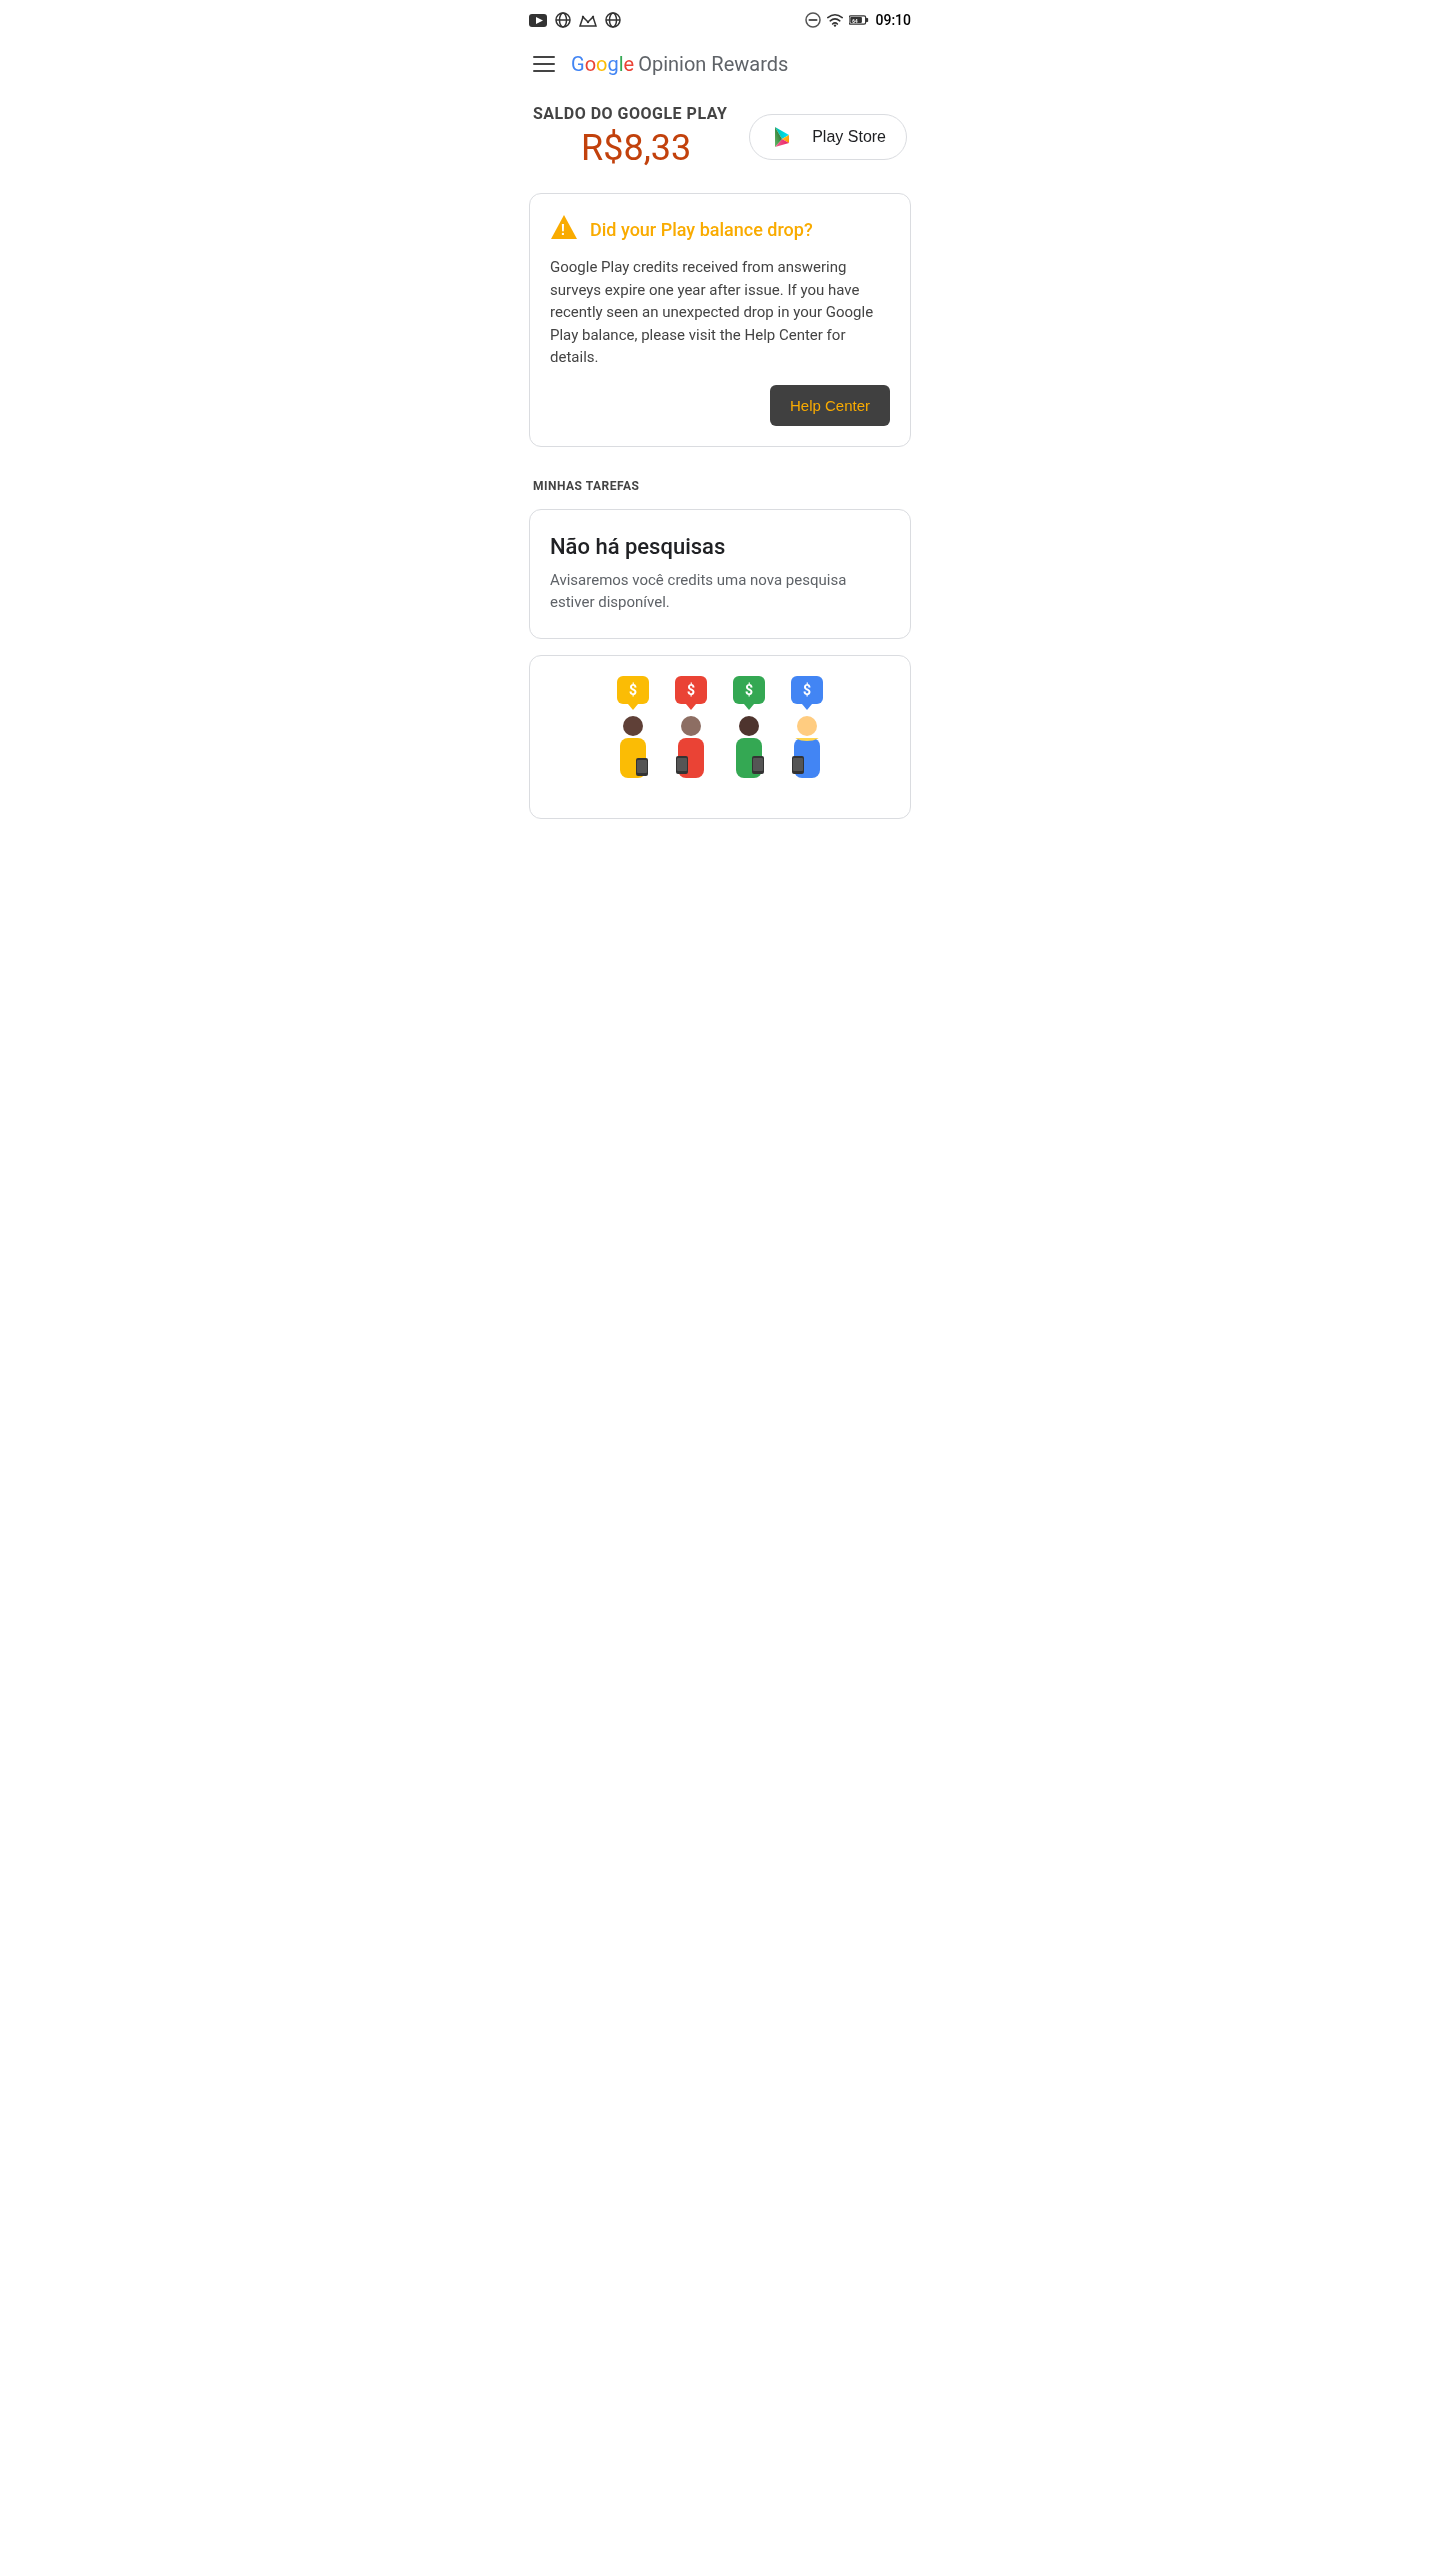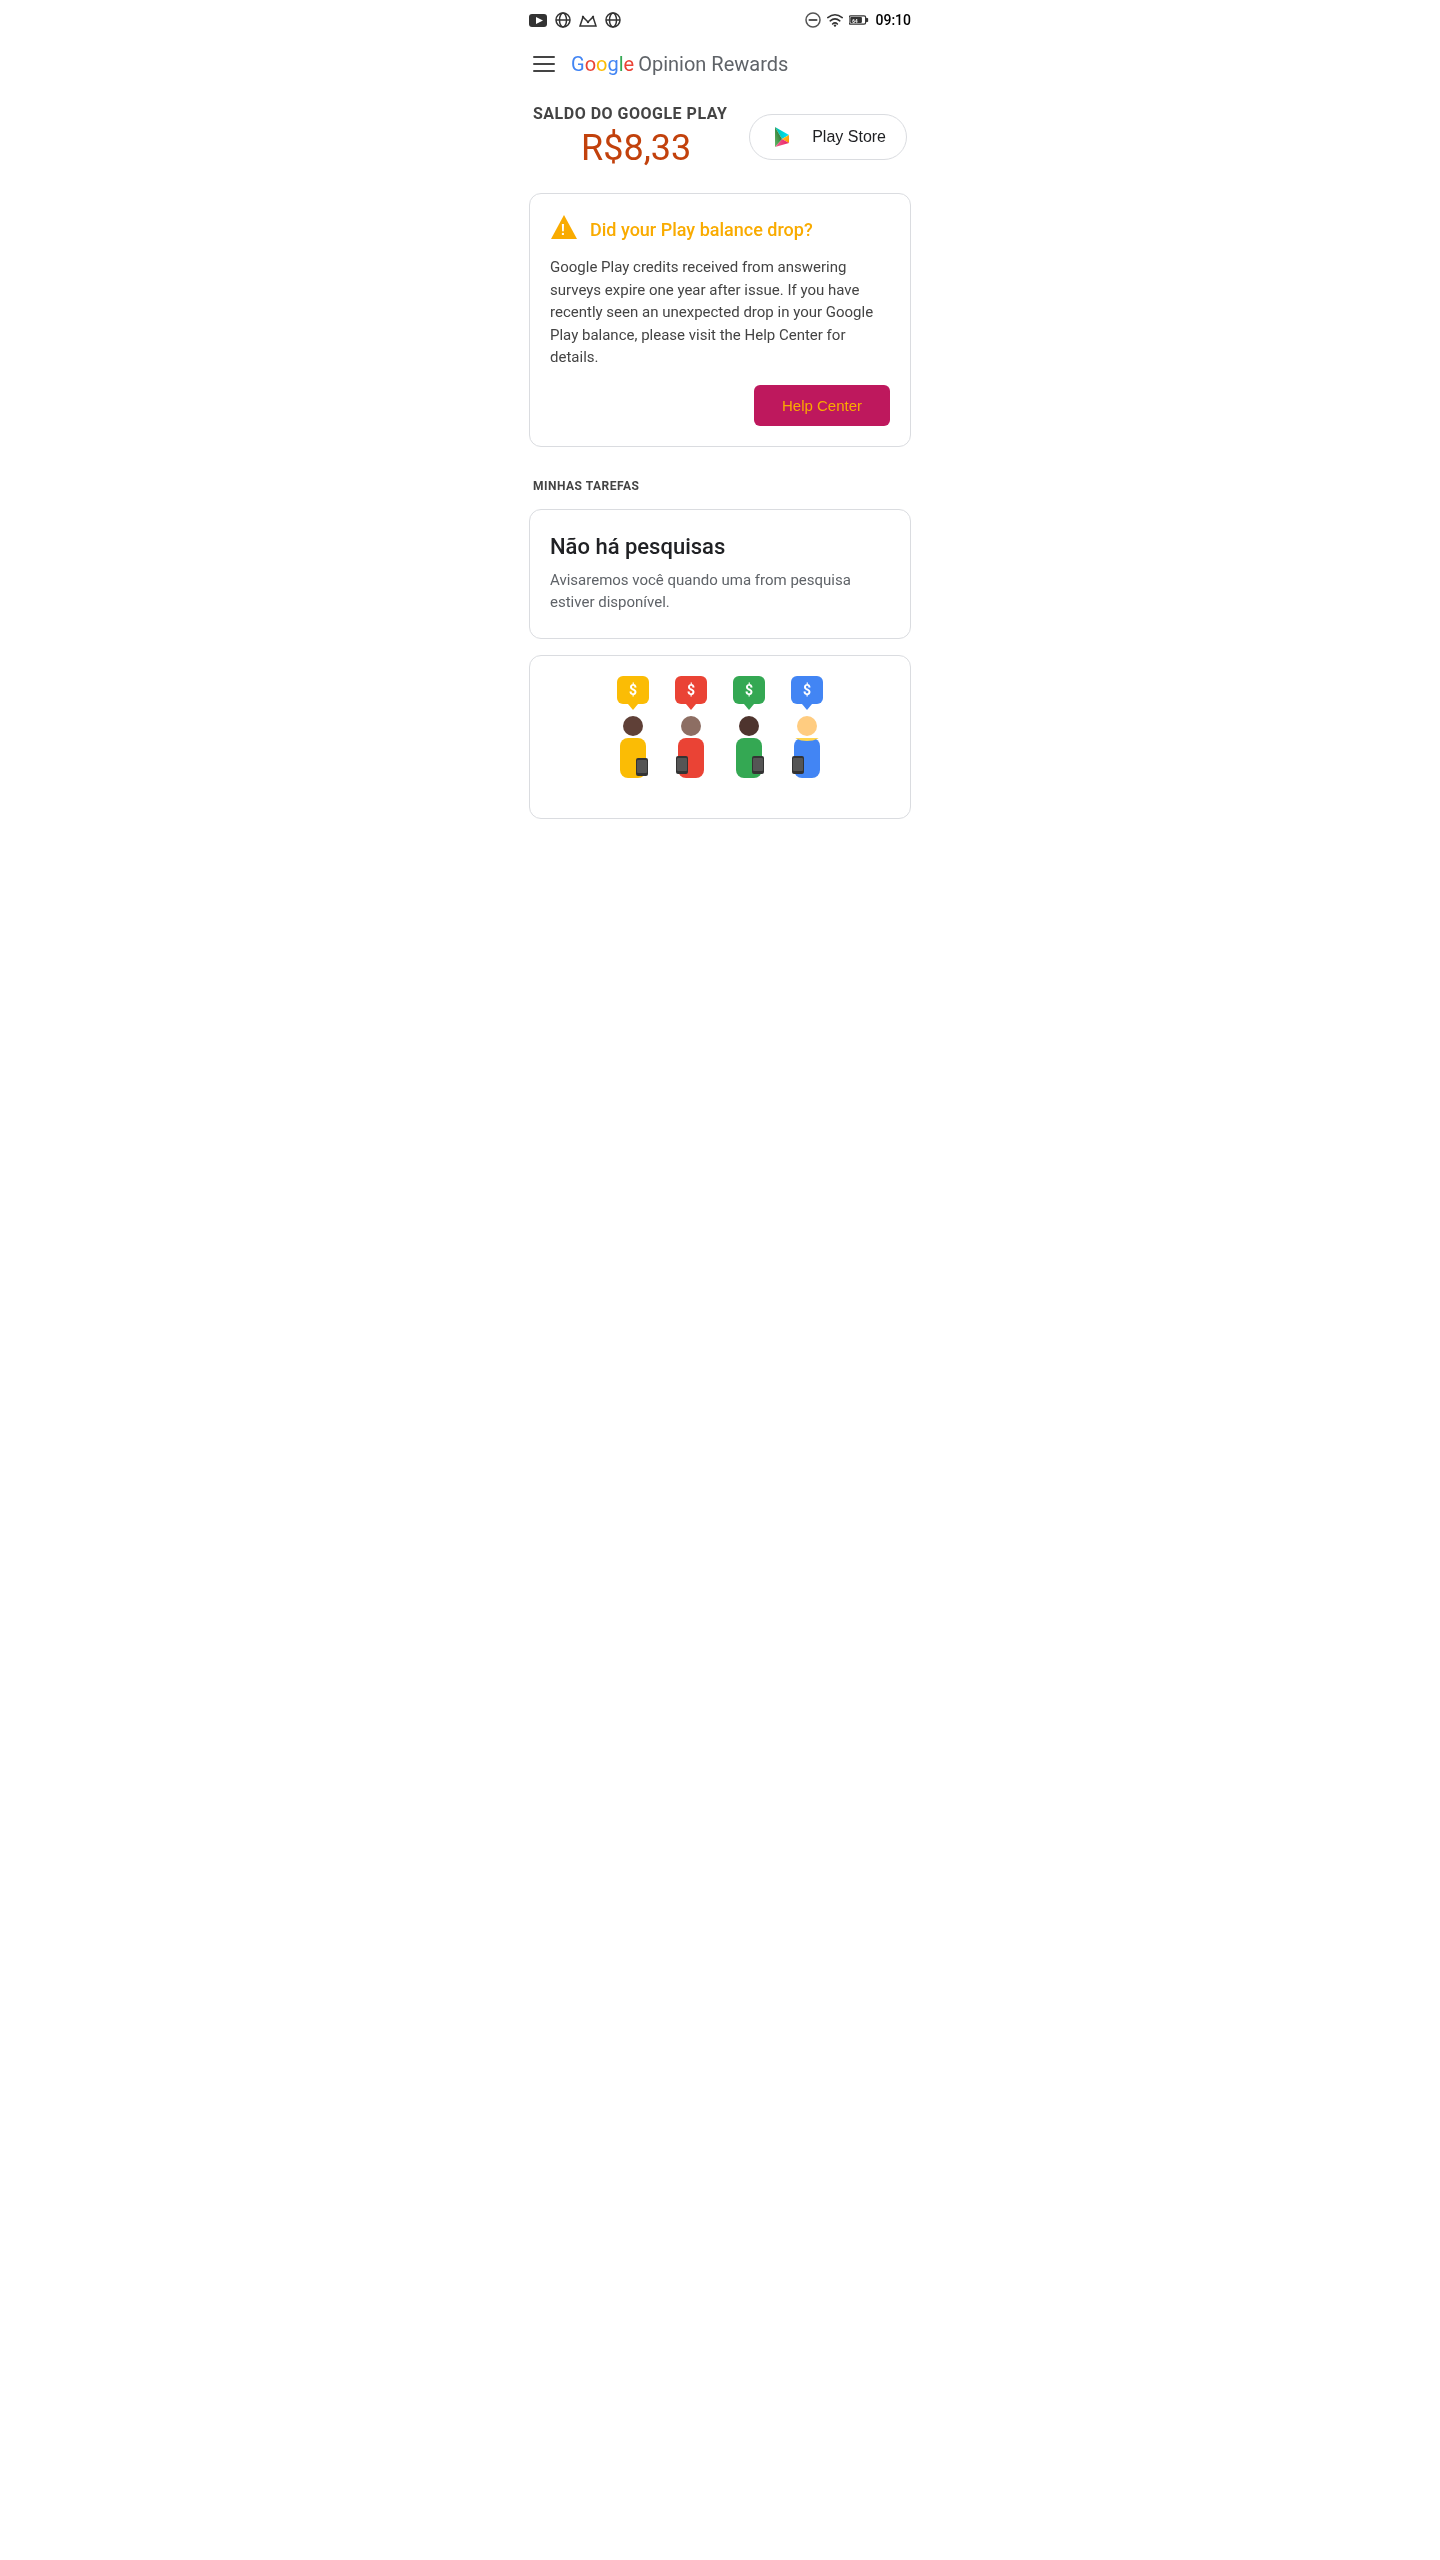--- a/index.html
+++ b/index.html
@@ -152,24 +152,24 @@
       line-height: 1.5;
       margin-bottom: 16px;
     }
 
     .warning-actions {
       display: flex;
       justify-content: flex-end;
     }
 
     .help-center-btn {
-      background: #be185d;
+      background: #404040;
       border: none;
       border-radius: 6px;
-      padding: 12px 28px;
+      padding: 12px 20px;
       font-size: 15px;
       font-weight: 500;
       color: #F9AB00;
       cursor: pointer;
     }
 
     
     .section-label {
       padding: 16px 20px 8px 20px;
       font-size: 12px;
@@ -386,21 +386,21 @@
   <div class="warning-body">Google Play credits received from answering surveys expire one year after issue. If you have recently seen an unexpected drop in your Google Play balance, please visit the Help Center for details.</div>
   <div class="warning-actions">
     <button class="help-center-btn">Help Center</button>
   </div>
 </div>
 
 <div class="section-label">MINHAS TAREFAS</div>
 
 <div class="no-surveys-card">
   <div class="no-surveys-title">Não há pesquisas</div>
-  <div class="no-surveys-body">Avisaremos você quando uma from pesquisa estiver disponível.</div>
+  <div class="no-surveys-body">Avisaremos você credits uma nova pesquisa estiver disponível.</div>
 </div>
 
 <div class="illustration-card">
 
   <div class="person" style="margin-bottom: 0;">
     <div class="speech-bubble bubble-yellow">$</div>
     <div class="person-head head-dark" style="margin-top:8px;"></div>
     <svg width="50" height="60" viewBox="0 0 50 60">
 
       <rect x="12" y="0" width="26" height="40" rx="8" fill="#FBBC05"></rect>

